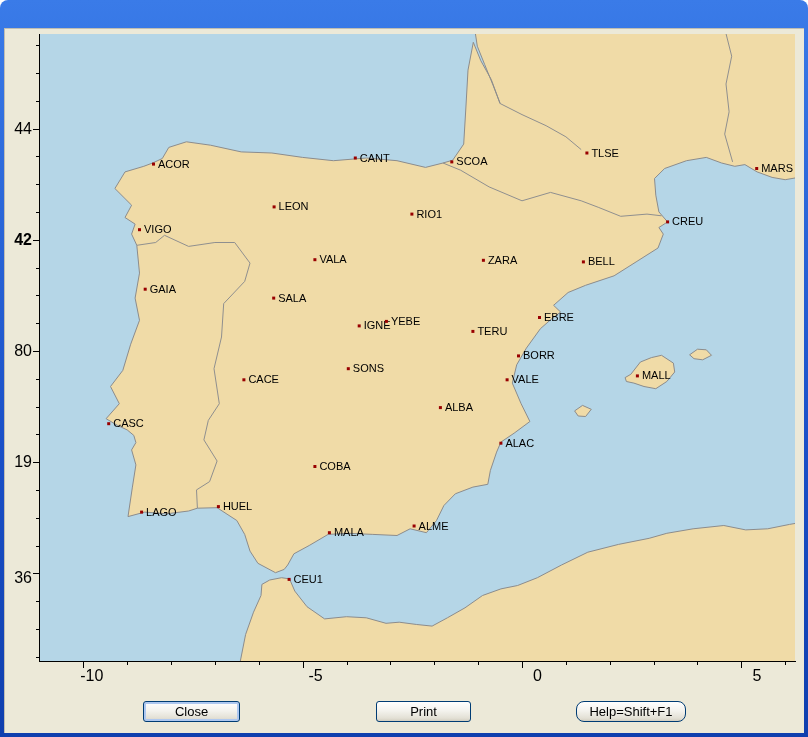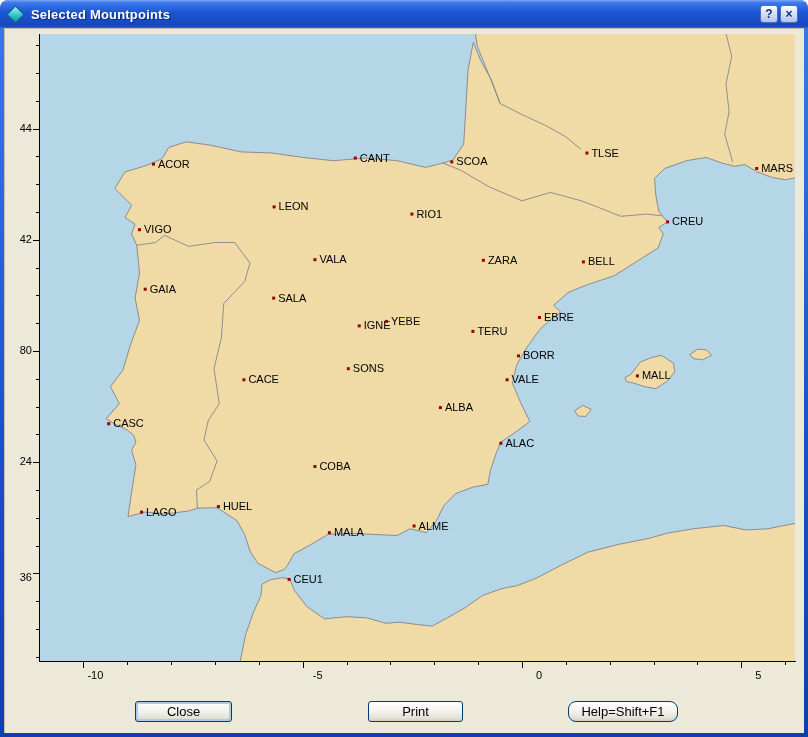--- a/index.html
+++ b/index.html
@@ -24,39 +24,33 @@
           box-shadow:inset 1px 1px 0 rgba(110,110,110,0.35);}
   .map-canvas{position:absolute;left:36px;top:6px;width:755px;height:627px;background:var(--sea,#B5D6E7);}
   #map-svg{display:block;width:755px;height:627px;}
   .land{fill:var(--land,#F0DBA7);stroke:var(--coast,#8C8C8C);stroke-width:1;stroke-linejoin:round;}
   .border-line{fill:none;stroke:var(--line,#8F8F8F);stroke-width:1;}
   .river-line{fill:none;stroke:var(--line,#8F8F8F);stroke-width:1;}
   .station-dot{fill:var(--stn,#990000);}
   .station-label{font-family:"Liberation Sans",sans-serif;font-size:11px;fill:#000000;}
   .axis-line{position:absolute;background:#000000;}
   .tick{position:absolute;background:#000000;}
-  .axis-label{position:absolute;font-size:11px;color:#000000;line-height:15px;}
+  .axis-label{position:absolute;font-size:16px;color:#000000;line-height:15px;}
   .axis-label.ax-x{text-align:right;}
   .axis-label.ax-y{text-align:right;}
   .xp-button{position:absolute;top:673px;height:21px;box-sizing:border-box;
              border:1px solid #003C74;border-radius:3px;font-size:13px;color:#000000;
              font-family:"Liberation Sans",sans-serif;cursor:default;
-             background:linear-gradient(180deg,#FFFFFF 0%,#F4F3EE 45%,#E3E0D5 85%,#D2CEC0 100%);}
+             background:linear-gradient(180deg,#FFFFFF 0%,#F4F3EE 45%,#E3E0D5 85%,#D2CEC0 100%);margin-left:8px;}
   .xp-button.focused{box-shadow:inset 0 0 0 2px #AEC8F0;}
 </style>
 </head>
 <body>
 
 <div class="window">
-  <div class="titlebar">
-    <span class="win-icon"></span>
-    <span class="win-title">Selected Mountpoints</span>
-    <span class="tb-btn" id="tb-help">?</span>
-    <span class="tb-btn" id="tb-close">×</span>
-  </div>
 
   <div class="client" id="axes-layer">
     <div class="map-canvas">
       <svg id="map-svg" viewBox="0 0 755 627">
           <polygon points="758.4,-5.6 434.6,-5.6 437.3,12.2 444.7,30.6 453.0,51.1 460.1,69.5 451.3,45.6 440.8,26.7 433.3,8.3 428.0,36.1 425.8,75.0 423.7,110.1 412.7,126.2 403.0,129.0 385.5,133.4 357.0,126.7 326.3,124.0 293.4,126.7 262.6,123.4 231.9,119.0 201.2,117.9 170.5,111.2 146.4,107.8 128.8,113.4 122.3,124.5 112.6,129.0 103.8,132.3 85.0,137.9 74.9,154.5 91.6,171.2 85.0,183.5 95.1,190.1 91.6,200.1 96.8,211.3 99.5,239.1 95.1,264.1 99.5,286.3 90.7,310.2 82.8,336.4 70.5,352.5 79.3,369.7 66.1,384.7 77.5,391.4 87.2,395.9 93.8,401.4 95.9,408.6 91.6,415.9 95.9,430.9 92.4,453.1 88.0,482.6 104.7,478.1 126.7,479.8 148.6,477.0 157.4,474.2 177.1,473.7 196.8,486.5 204.7,500.4 210.0,517.1 217.9,529.3 235.5,538.7 244.2,535.4 247.7,531.0 253.9,519.8 269.2,511.5 288.1,500.4 308.7,499.3 332.8,500.4 357.0,501.5 370.1,494.8 386.4,498.7 396.5,486.5 403.9,471.5 415.3,459.8 432.9,453.1 447.8,450.3 450.4,436.4 456.6,418.1 460.9,408.1 474.1,399.2 489.9,387.5 481.1,369.7 472.3,349.1 476.7,330.8 486.4,314.1 500.4,294.7 511.8,284.7 520.6,278.0 513.6,271.3 528.1,258.5 545.6,251.3 574.1,241.8 596.1,227.9 618.0,214.0 623.3,200.1 618.9,193.5 627.6,187.9 618.9,177.9 615.8,161.2 614.5,144.5 624.6,134.5 646.5,126.7 666.3,123.4 681.6,129.0 694.8,132.3 704.9,130.6 717.1,137.9 732.1,143.4 745.2,145.7 758.4,143.4" class="land"></polygon>
           <polygon points="199.0,633.8 205.6,600.5 213.5,578.2 221.0,561.5 221.9,550.4 229.7,546.0 241.6,543.7 249.5,544.9 254.8,557.1 267.0,572.7 284.6,584.9 306.5,582.7 326.3,583.8 346.0,589.3 359.2,588.2 376.7,590.5 392.1,592.1 407.4,583.8 425.0,573.8 442.5,561.5 460.9,554.9 477.6,551.5 497.4,543.7 521.5,531.0 547.8,518.2 578.5,510.4 609.2,504.3 626.8,499.3 653.1,494.8 683.8,491.5 705.7,495.9 727.7,494.8 749.6,490.4 762.8,488.1 762.8,633.8" class="land"></polygon>
           <polygon points="585.1,343.6 590.8,340.3 600.4,328.0 611.4,323.6 621.5,321.3 633.4,329.1 634.7,338.0 626.8,347.5 615.8,354.7 604.0,352.5 593.9,349.1 586.4,347.5" class="land"></polygon>
           <polygon points="649.6,320.8 657.5,315.2 666.3,315.8 671.5,321.3 662.7,325.8 654.0,324.7" class="land"></polygon>
           <polygon points="534.6,376.9 542.5,371.4 551.3,375.3 545.6,382.5 538.2,382.0" class="land"></polygon>
           <polyline points="96.8,211.3 115.7,208.5 124.5,201.3 148.6,212.4 174.9,208.5 194.7,208.5 210.0,229.1 204.7,247.4 183.7,269.6 181.5,303.0 174.0,334.7 179.3,369.7 168.3,386.4 163.9,405.9 177.1,427.0 169.6,447.6 156.5,455.9 157.4,474.2" class="border-line"></polyline>
@@ -216,25 +210,25 @@
       <div class="tick" style="left: 430.26px; top: 634px; width: 1px; height: 3px;"></div>
       <div class="tick" style="left: 474.13px; top: 634px; width: 1px; height: 3px;"></div>
       <div class="tick" style="left: 561.87px; top: 634px; width: 1px; height: 3px;"></div>
       <div class="tick" style="left: 605.74px; top: 634px; width: 1px; height: 3px;"></div>
       <div class="tick" style="left: 649.61px; top: 634px; width: 1px; height: 3px;"></div>
       <div class="tick" style="left: 693.48px; top: 634px; width: 1px; height: 3px;"></div>
       <div class="tick" style="left: 781.22px; top: 634px; width: 1px; height: 3px;"></div>
       <div class="tick" style="left: 29px; top: 545.3px; width: 6px; height: 1px;"></div>
       <div class="axis-label ax-y" style="left: 0px; top: 542px; width: 28px;">36</div>
       <div class="tick" style="left: 29px; top: 434.1px; width: 6px; height: 1px;"></div>
-      <div class="axis-label ax-y" style="left: 0px; top: 426.1px; width: 28px;">24</div>
+      <div class="axis-label ax-y" style="left: 0px; top: 426.1px; width: 28px;">19</div>
       <div class="tick" style="left: 29px; top: 322.9px; width: 6px; height: 1px;"></div>
       <div class="axis-label ax-y" style="left: 0px; top: 314.9px; width: 28px;">80</div>
       <div class="tick" style="left: 29px; top: 211.7px; width: 6px; height: 1px;"></div>
-      <div class="axis-label ax-y" style="left: 0px; top: 203.7px; width: 28px;">42</div>
+      <div class="axis-label ax-y" style="left: 0px; top: 203.7px; width: 28px; font-weight: bold;">42</div>
       <div class="tick" style="left: 29px; top: 100.5px; width: 6px; height: 1px;"></div>
       <div class="axis-label ax-y" style="left: 0px; top: 92.5px; width: 28px;">44</div>
       <div class="tick" style="left: 32px; top: 628.7px; width: 3px; height: 1px;"></div>
       <div class="tick" style="left: 32px; top: 600.9px; width: 3px; height: 1px;"></div>
       <div class="tick" style="left: 32px; top: 573.1px; width: 3px; height: 1px;"></div>
       <div class="tick" style="left: 32px; top: 517.5px; width: 3px; height: 1px;"></div>
       <div class="tick" style="left: 32px; top: 489.7px; width: 3px; height: 1px;"></div>
       <div class="tick" style="left: 32px; top: 461.9px; width: 3px; height: 1px;"></div>
       <div class="tick" style="left: 32px; top: 406.3px; width: 3px; height: 1px;"></div>
       <div class="tick" style="left: 32px; top: 378.5px; width: 3px; height: 1px;"></div>

